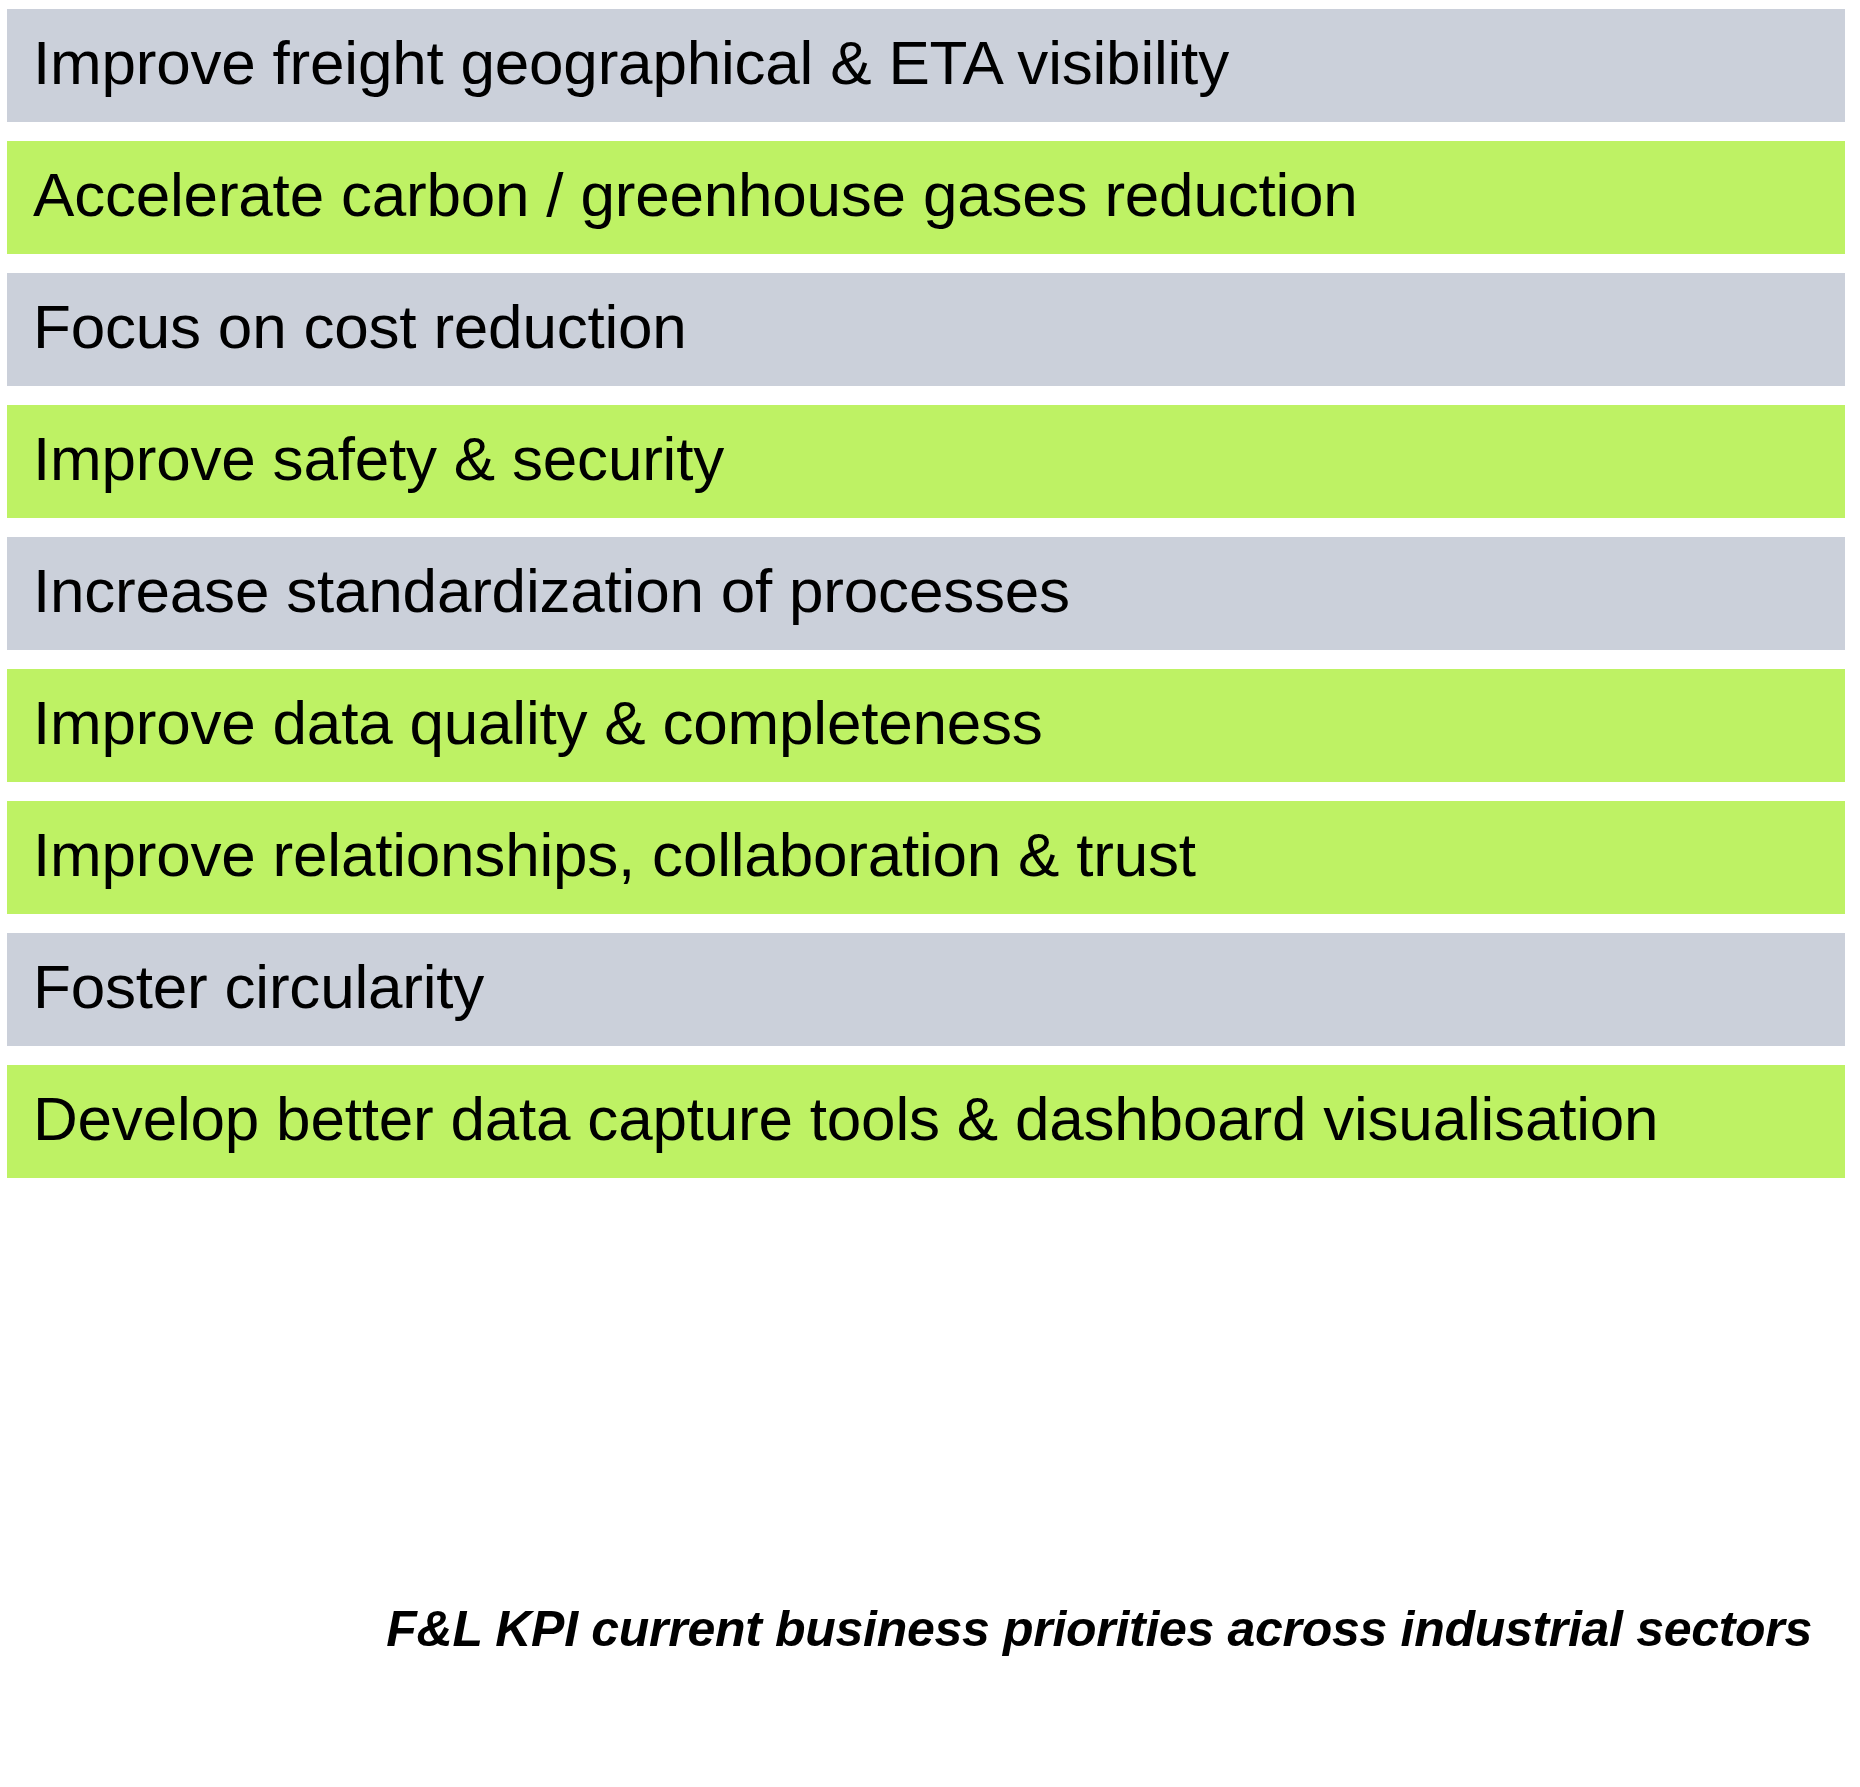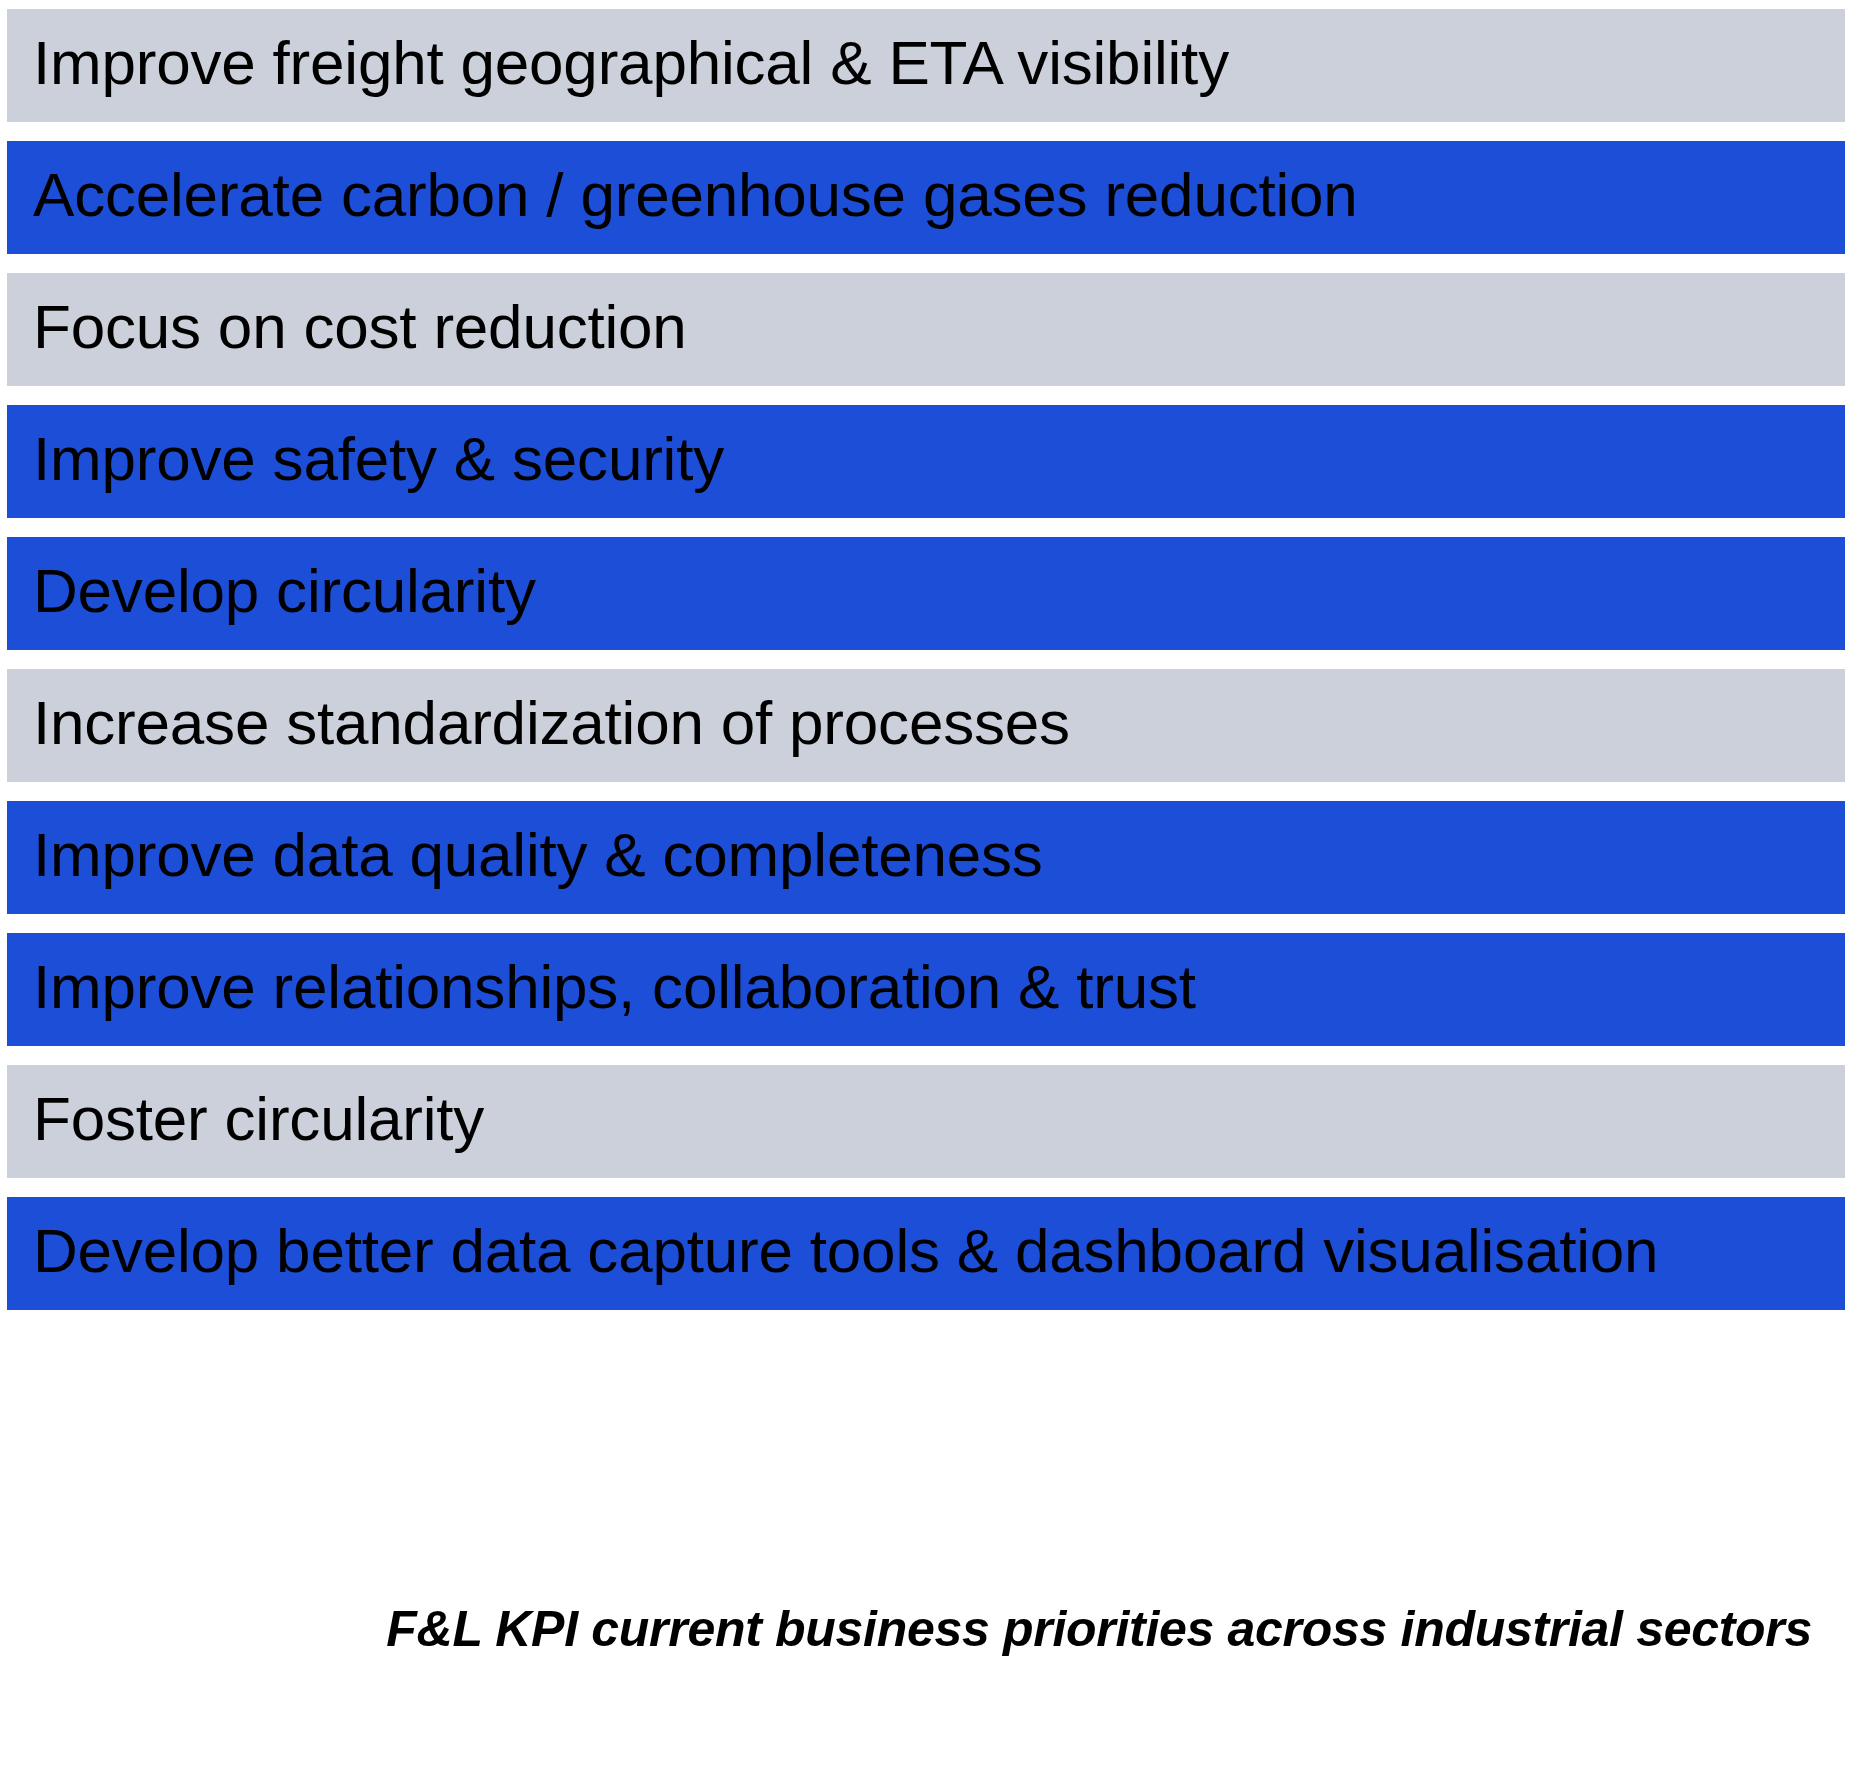--- a/index.html
+++ b/index.html
@@ -40,21 +40,21 @@
     padding-right: 14px;
   }
   .priority-row:last-child {
     margin-bottom: 0;
     align-items: center;
   }
   .priority-row.band-dark {
     background: #cbd0da;
   }
   .priority-row.band-light {
-    background: #1d4ed8;
+    background: #bef264;
   }
   .priority-label {
     font-size: 62px;
     line-height: 1.0;
     color: #000000;
     font-weight: 400;
     letter-spacing: -0.2px;
     white-space: nowrap;
     position: relative;
     top: -3px;
@@ -85,23 +85,20 @@
     </div>
     <div class="priority-row band-light">
       <span class="priority-label">Accelerate carbon / greenhouse gases reduction</span>
     </div>
     <div class="priority-row band-dark">
       <span class="priority-label">Focus on cost reduction</span>
     </div>
     <div class="priority-row band-light">
       <span class="priority-label">Improve safety &amp; security</span>
     </div>
-    <div class="priority-row band-light">
-      <span class="priority-label">Develop circularity</span>
-    </div>
     <div class="priority-row band-dark">
       <span class="priority-label">Increase standardization of processes</span>
     </div>
     <div class="priority-row band-light">
       <span class="priority-label">Improve data quality &amp; completeness</span>
     </div>
     <div class="priority-row band-light">
       <span class="priority-label">Improve relationships, collaboration &amp; trust</span>
     </div>
     <div class="priority-row band-dark">

